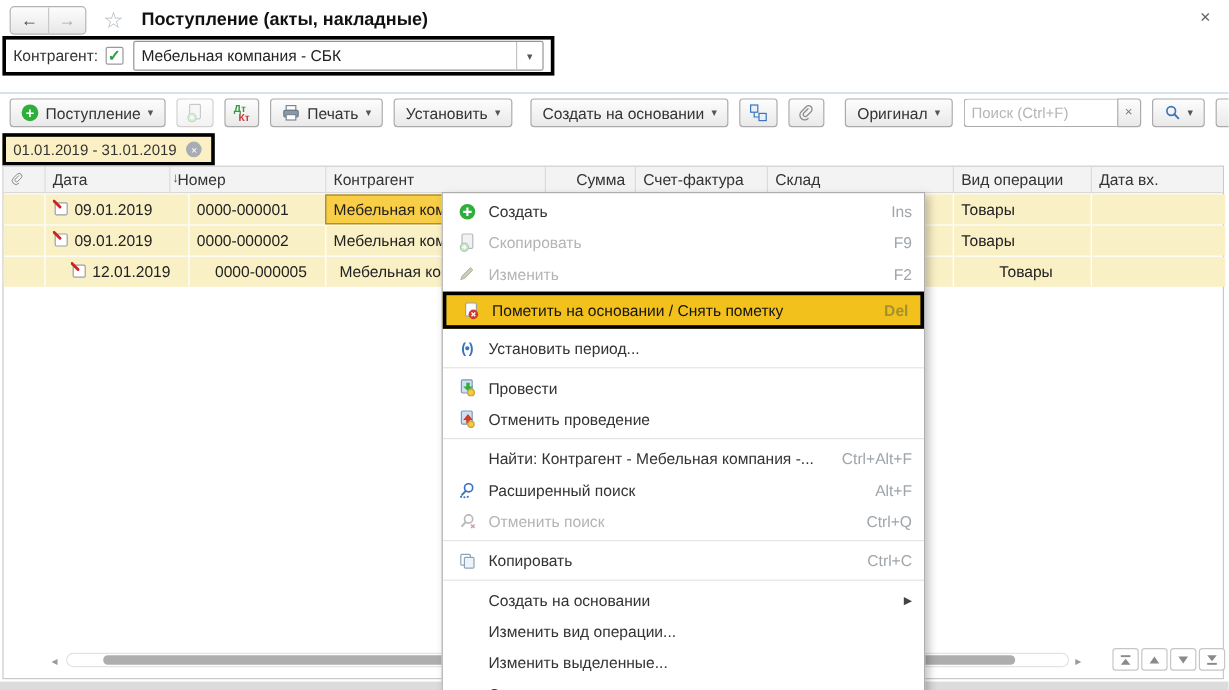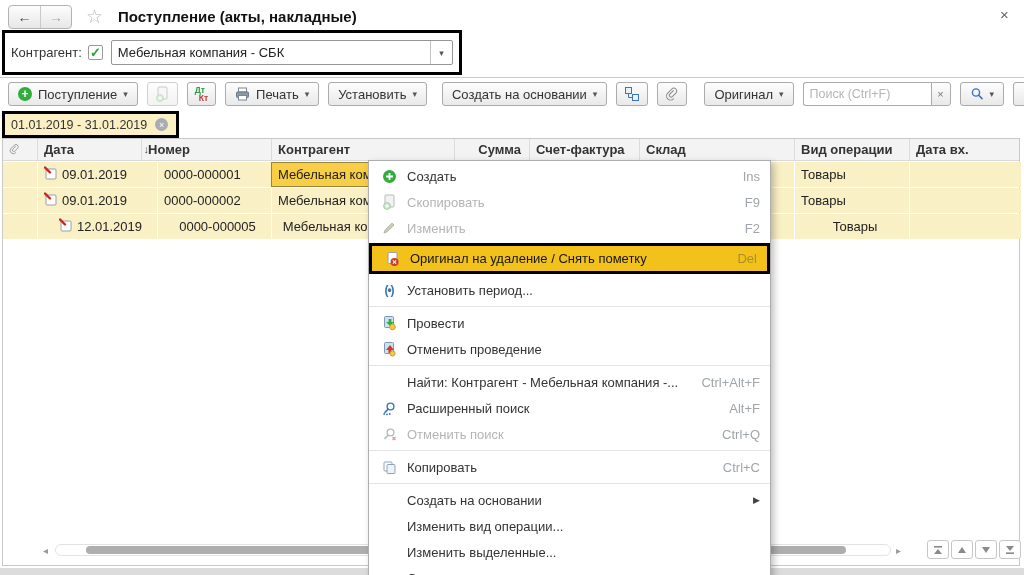--- a/index.html
+++ b/index.html
@@ -14,21 +14,21 @@
               border-radius:4px; overflow:hidden; background:linear-gradient(#fdfdfd,#e7e7e7); }
   .navbtn { width:31px; height:22px; display:flex; align-items:center; justify-content:center;
             font-size:14px; color:#444; cursor:default; }
   .navbtn + .navbtn { border-left:1px solid #c9c9c9; }
   .navbtn.disabled { color:#aaa; }
   .star { position:absolute; left:86px; top:5px; font-size:19px; color:#b0b8c0; }
   .title { position:absolute; left:118px; top:8px; font-size:15px; font-weight:bold; color:#111; }
   .close-x { position:absolute; left:1000px; top:6px; font-size:15px; color:#666; }
 
   
-  .filter-box { position:absolute; left:2px; top:30px; width:460px; height:45px;
+  .filter-box { position:absolute; left:2px; top:30px; width:460px; height:33px;
                 border:3px solid #000; display:flex; align-items:center; padding:0 6px; background:#fff; }
   .filter-label { color:#333; margin-right:6px; }
   .checkbox { width:15px; height:15px; border:1px solid #999; border-radius:2px; background:#fff;
               display:flex; align-items:center; justify-content:center; margin-right:8px;
               color:#2e9e3f; font-weight:bold; font-size:13px; line-height:1; }
   .combo { flex:1; height:25px; border:1px solid #969696; border-radius:2px; background:#fff;
            display:flex; align-items:stretch; }
   .combo input { flex:1; border:0; outline:none; padding:0 6px; font:13px "Liberation Sans",sans-serif; color:#222; background:transparent; }
   .combo .drop { width:22px; border-left:1px solid #c4c4c4; display:flex; align-items:center;
                  justify-content:center; color:#555; font-size:9px; }
@@ -57,21 +57,21 @@
   
   .chip { position:absolute; left:2px; top:111px; width:177px; height:27px; border:3px solid #000;
           background:#fbf0c4; display:flex; align-items:center; padding:0 6px; font-size:12.5px; color:#333; }
   .chip .chip-x { margin-left:8px; width:13px; height:13px; border-radius:50%; background:#a7adb3;
                   color:#fff; font-size:9px; display:flex; align-items:center; justify-content:center; }
 
   
   .grid { position:absolute; left:2px; top:138px; width:1018px; height:428px;
           border:1px solid #c9c9c9; background:#fff; }
   .ghead { position:absolute; left:0; top:0; width:100%; height:22px; background:#f3f3f3;
-           border-bottom:1px solid #d9d9d9;font-weight:bold; }
+           border-bottom:1px solid #d9d9d9; }
   .hcell { position:absolute; top:0; height:22px; line-height:21px; padding-left:6px; color:#333;
            border-left:1px solid #dcdcdc; overflow:hidden; white-space:nowrap; }
   .hcell.first { border-left:0; }
   .hcell .sort { float:right; margin-right:8px; color:#555; font-size:11px; }
   .hsum { text-align:right; padding-right:8px; }
   .row { position:absolute; left:0; height:25px; }
   .cell { position:absolute; top:0; height:25px; background:#faf0c5; border-left:1px solid #fff;
           line-height:25px; padding-left:6px; overflow:hidden; white-space:nowrap; color:#222; }
   .cell.first { border-left:0; }
   .cell.current { background:#f8ce46; border:1px solid #99823b; line-height:23px; }
@@ -93,21 +93,21 @@
           border:1px solid #adadad; box-shadow:3px 3px 7px rgba(0,0,0,.25); z-index:10;
           padding-top:2px; }
   .mi { height:26px; display:flex; align-items:center; padding:0 10px 0 12px; color:#333; }
   .mi .mic { width:16px; height:16px; margin-right:10px; display:flex; align-items:center; justify-content:center; flex:none; }
   .mi .lbl { flex:1; overflow:hidden; white-space:nowrap; }
   .mi .sc { color:#9fa5aa; margin-left:10px; }
   .mi .sub { color:#444; font-size:9px; margin-left:10px; }
   .mi.disabled .lbl { color:#b4b4b4; }
   .mi.hl { background:#f3c11b; border:3px solid #000; height:31px; margin:2px 0 3px 0; }
   .mi.hl .lbl { color:#151515; }
-  .mi.hl .sc { color:#a3912f; }
+  .mi.hl .sc { color:#a3912f;font-weight:bold; }
   .msep { height:1px; background:#e4e4e4; margin:3px 0; }
   .period-glyph { color:#3b74bb; font-weight:bold; font-size:12px; letter-spacing:-1px; }
 </style>
 </head>
 <body>
 
 <div id="app">
 
   <div class="navgroup">
     <div class="navbtn">
@@ -351,21 +351,21 @@
       <span class="sc">F2</span>
     </div>
     <div class="mi hl">
       <span class="mic">
         <svg width="15" height="16" viewBox="0 0 15 16">
             <rect x="3" y="1.5" width="9" height="11" rx="1" fill="#fff" stroke="#9aa0a6"></rect>
             <circle cx="9.5" cy="11" r="4" fill="#d23a2e"></circle>
             <path d="M7.9 9.4l3.2 3.2M11.1 9.4l-3.2 3.2" stroke="#fff" stroke-width="1.2"></path>
           </svg>
       </span>
-      <span class="lbl">Оригинал на удаление / Снять пометку</span>
+      <span class="lbl">Пометить на основании / Снять пометку</span>
       <span class="sc">Del</span>
     </div>
     <div class="mi">
       <span class="mic period-glyph">(•)</span>
       <span class="lbl">Установить период...</span>
     </div>
     <div class="msep"></div>
     <div class="mi">
       <span class="mic">
         <svg width="15" height="16" viewBox="0 0 15 16">

